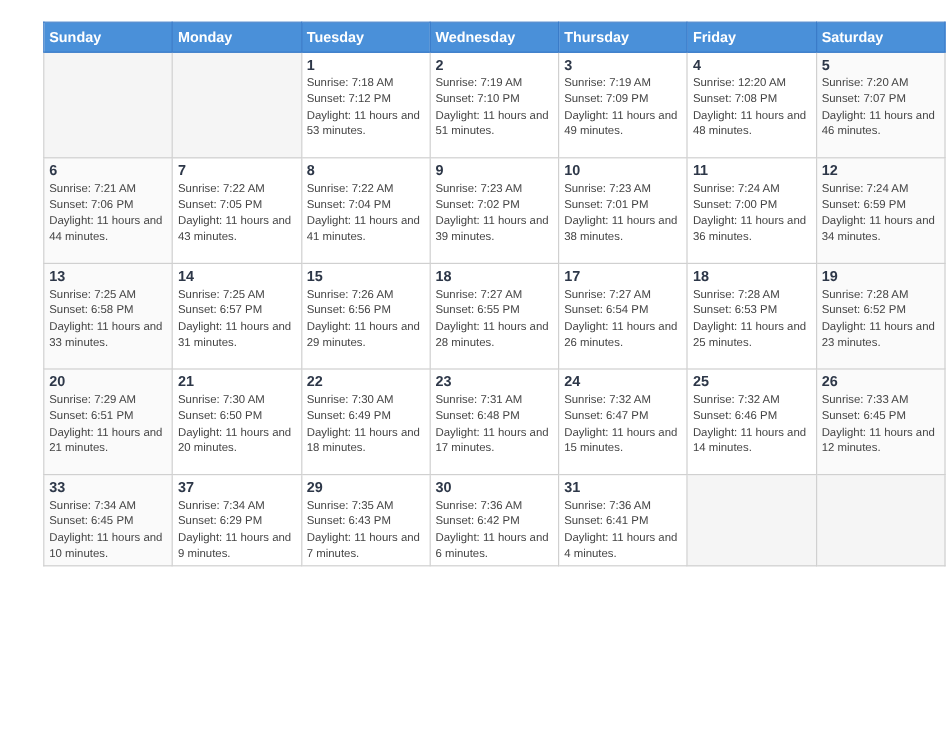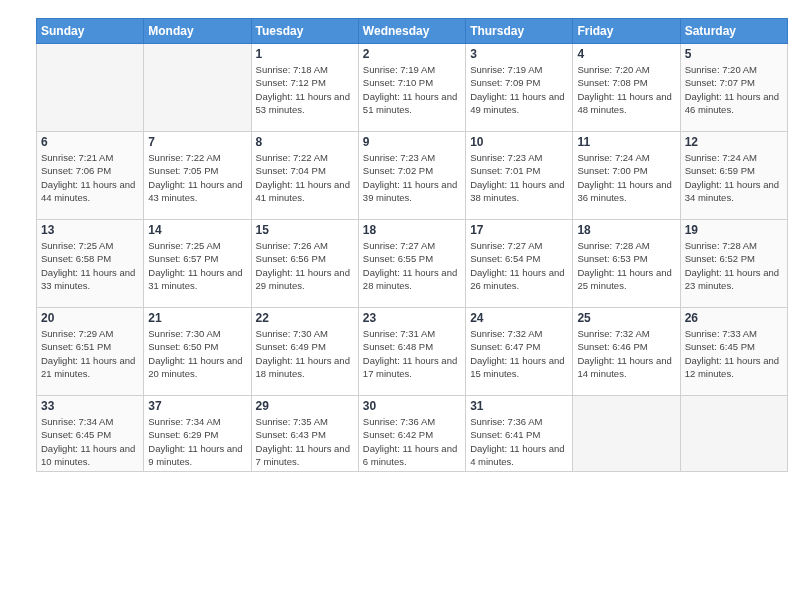--- a/index.html
+++ b/index.html
@@ -124,21 +124,21 @@
 Daylight: 11 hours and 51 minutes.</div>
           </td>
           <td>
             <span class="day-num">3</span>
             <div class="day-info">Sunrise: 7:19 AM
 Sunset: 7:09 PM
 Daylight: 11 hours and 49 minutes.</div>
           </td>
           <td>
             <span class="day-num">4</span>
-            <div class="day-info">Sunrise: 7:20 AM
+            <div class="day-info">Sunrise: 12:20 AM
 Sunset: 7:08 PM
 Daylight: 11 hours and 48 minutes.</div>
           </td>
           <td class="weekend">
             <span class="day-num">5</span>
             <div class="day-info">Sunrise: 7:20 AM
 Sunset: 7:07 PM
 Daylight: 11 hours and 46 minutes.</div>
           </td>
         </tr>

